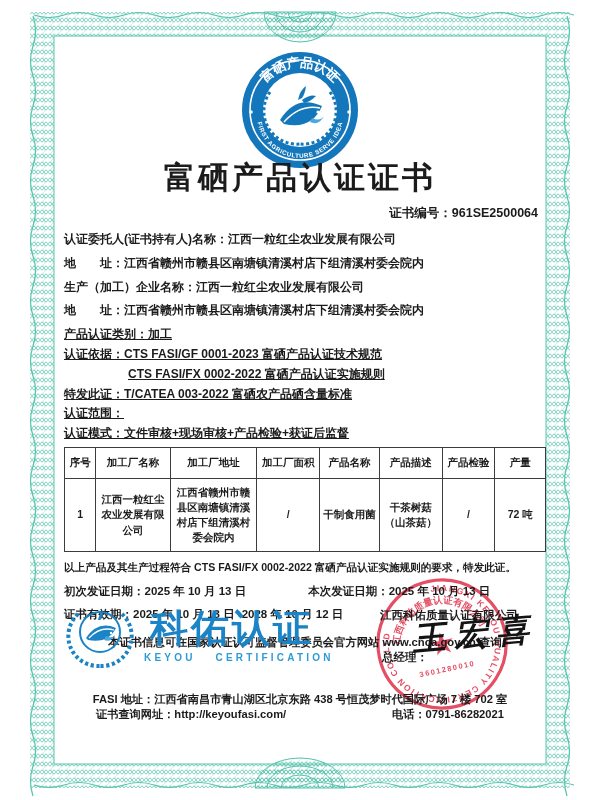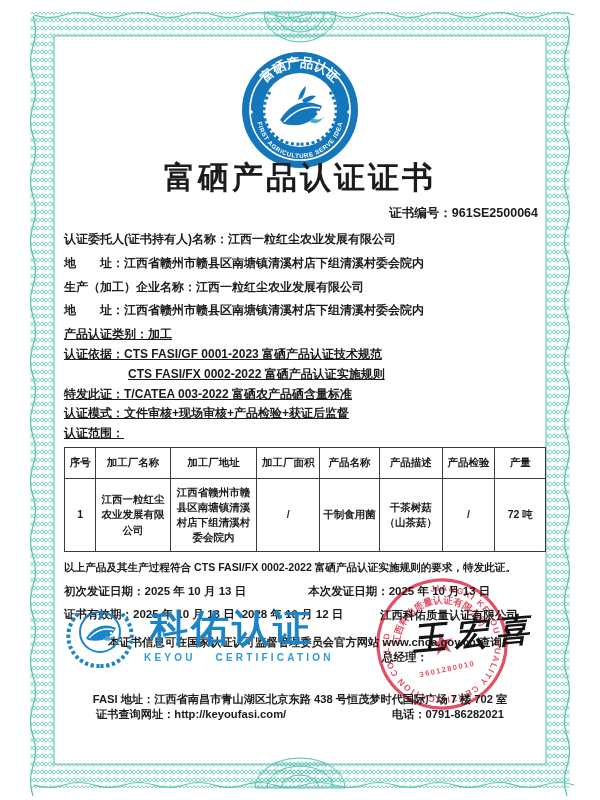--- a/index.html
+++ b/index.html
@@ -124,24 +124,24 @@
     <div class="line tight">
       <span class="lbl">认证依据：</span><span>CTS FASI/GF 0001-2023 富硒产品认证技术规范</span>
     </div>
     <div class="line tight basis2">
       <span>CTS FASI/FX 0002-2022 富硒产品认证实施规则</span>
     </div>
     <div class="line tight">
       <span class="lbl">特发此证：</span><span>T/CATEA 003-2022 富硒农产品硒含量标准</span>
     </div>
     <div class="line tight">
+      <span class="lbl">认证范围：</span>
+    </div>
+    <div class="line tight">
       <span class="lbl">认证模式：</span><span>文件审核+现场审核+产品检验+获证后监督</span>
-    </div>
-    <div class="line tight">
-      <span class="lbl">认证范围：</span>
     </div>
 
     <table class="scope-table">
       <colgroup>
         <col style="width:6.5%">
           <col style="width:15.5%">
           <col style="width:18%">
           <col style="width:13%">
         <col style="width:12.5%">
           <col style="width:13%">

